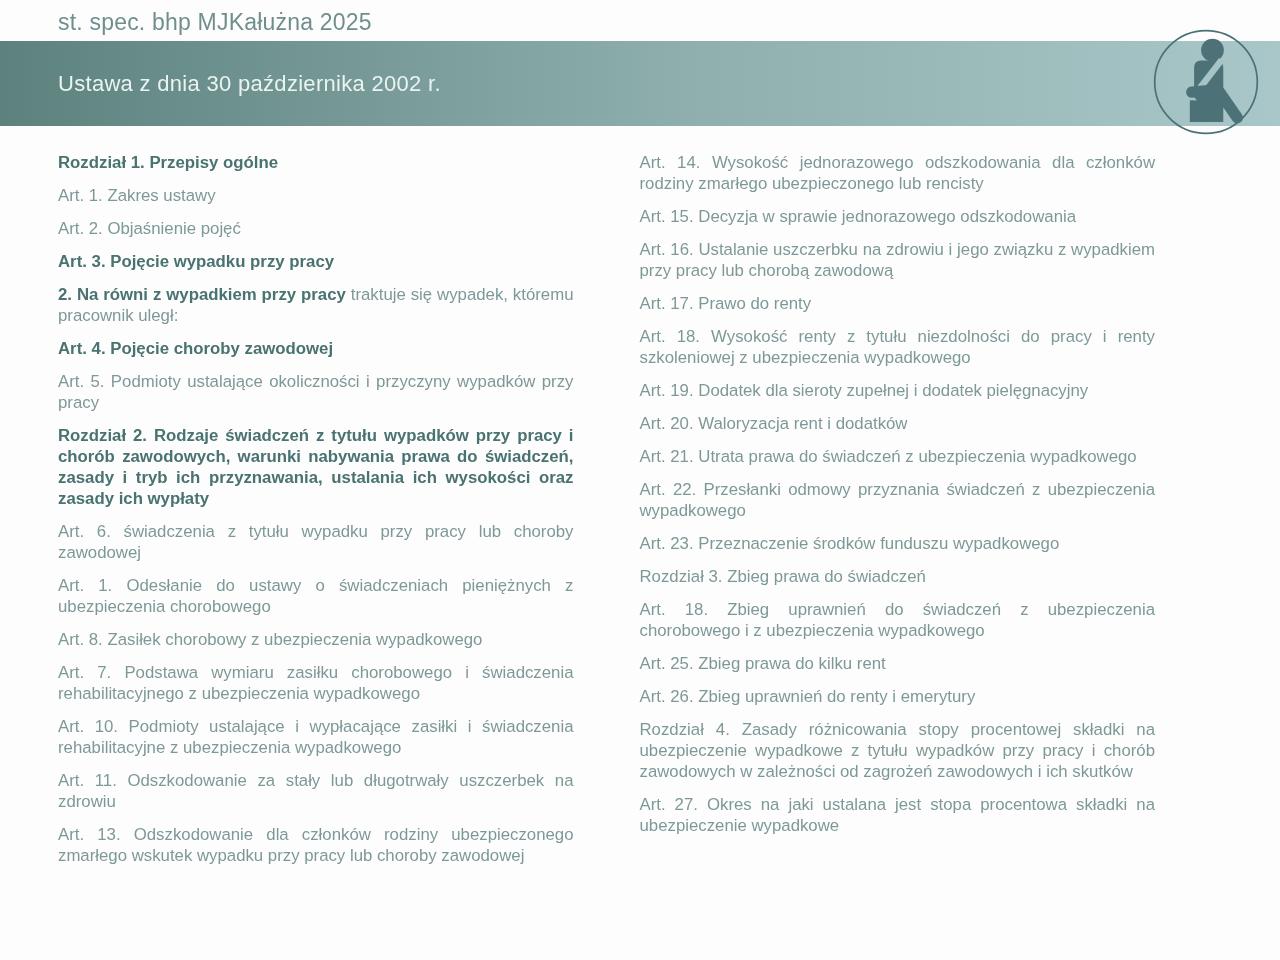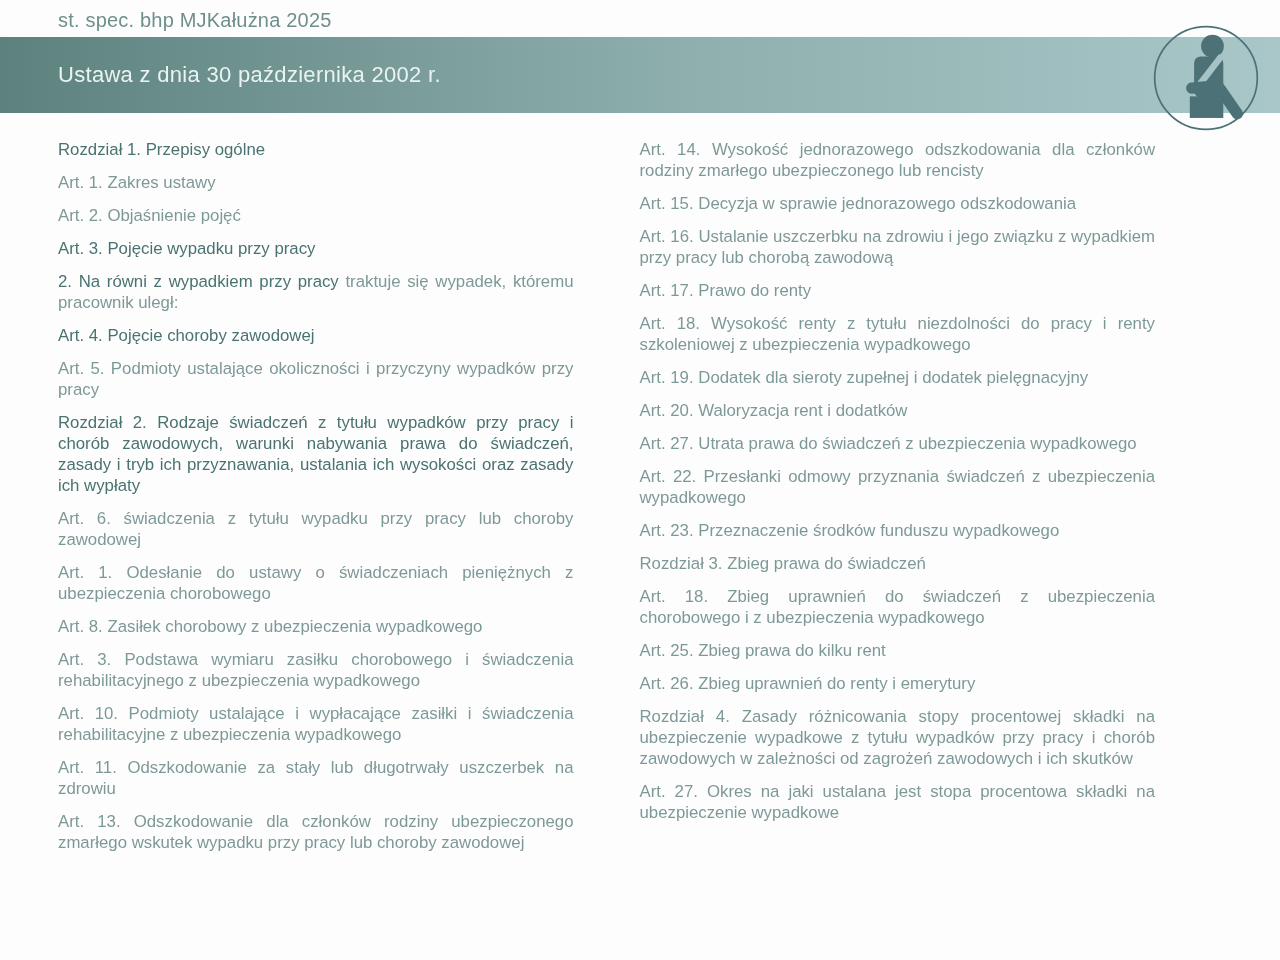--- a/index.html
+++ b/index.html
@@ -11,27 +11,27 @@
     overflow: hidden;
     font-family: "Liberation Sans", "DejaVu Sans", sans-serif;
   }
   .page {
     position: relative;
     width: 1280px;
     height: 960px;
   }
   .top-label {
     padding: 9px 0 5px 58px;
-    font-size: 20px;
+    font-size: 23px;
     color: #6f8f8c;
     letter-spacing: 0.2px;
   }
   .banner {
     position: relative;
-    height: 76px;
+    height: 85px;
     background: linear-gradient(90deg, #5d827e 0%, #8fb0af 55%, #a9c7c8 100%);
     display: flex;
     flex-direction: column;
     justify-content: center;
     padding-left: 58px;
     box-sizing: border-box;
   }
   .banner-line {
     color: #e9f4f2;
     font-size: 22px;
@@ -56,21 +56,21 @@
   }
   .toc-item {
     margin: 0 0 12px 0;
     font-size: 16.8px;
     line-height: 21px;
     text-align: justify;
     color: #7d9997;
   }
   .toc-item strong {
     color: #497370;
-    font-weight: 400;
+    font-weight: 700;
   }
 </style>
 </head>
 <body>
 
 <div class="page">
 
   <div class="top-label">st. spec. bhp MJKałużna 2025</div>
 
   <div class="banner">
@@ -103,35 +103,35 @@
         <p class="toc-item"><strong></strong><span>Art. 1. Zakres ustawy</span></p>
         <p class="toc-item"><strong></strong><span>Art. 2. Objaśnienie pojęć</span></p>
         <p class="toc-item"><strong>Art. 3. Pojęcie wypadku przy pracy</strong><span></span></p>
         <p class="toc-item"><strong>2. Na równi z wypadkiem przy pracy</strong><span> traktuje się wypadek, któremu pracownik uległ:</span></p>
         <p class="toc-item"><strong>Art. 4. Pojęcie choroby zawodowej</strong><span></span></p>
         <p class="toc-item"><strong></strong><span>Art. 5. Podmioty ustalające okoliczności i przyczyny wypadków przy pracy</span></p>
         <p class="toc-item"><strong>Rozdział 2. Rodzaje świadczeń z tytułu wypadków przy pracy i chorób zawodowych, warunki nabywania prawa do świadczeń, zasady i tryb ich przyznawania, ustalania ich wysokości oraz zasady ich wypłaty</strong><span></span></p>
         <p class="toc-item"><strong></strong><span>Art. 6. świadczenia z tytułu wypadku przy pracy lub choroby zawodowej</span></p>
         <p class="toc-item"><strong></strong><span>Art. 1. Odesłanie do ustawy o świadczeniach pieniężnych z ubezpieczenia chorobowego</span></p>
         <p class="toc-item"><strong></strong><span>Art. 8. Zasiłek chorobowy z ubezpieczenia wypadkowego</span></p>
-        <p class="toc-item"><strong></strong><span>Art. 3. Podstawa wymiaru zasiłku chorobowego i świadczenia rehabilitacyjnego z ubezpieczenia wypadkowego</span></p>
+        <p class="toc-item"><strong></strong><span>Art. 7. Podstawa wymiaru zasiłku chorobowego i świadczenia rehabilitacyjnego z ubezpieczenia wypadkowego</span></p>
         <p class="toc-item"><strong></strong><span>Art. 10. Podmioty ustalające i wypłacające zasiłki i świadczenia rehabilitacyjne z ubezpieczenia wypadkowego</span></p>
         <p class="toc-item"><strong></strong><span>Art. 11. Odszkodowanie za stały lub długotrwały uszczerbek na zdrowiu</span></p>
         <p class="toc-item"><strong></strong><span>Art. 13. Odszkodowanie dla członków rodziny ubezpieczonego zmarłego wskutek wypadku przy pracy lub choroby zawodowej</span></p>
       </div>
     <div class="col">
 
     <p class="toc-item"><strong></strong><span>Art. 14. Wysokość jednorazowego odszkodowania dla członków rodziny zmarłego ubezpieczonego lub rencisty</span></p>
         <p class="toc-item"><strong></strong><span>Art. 15. Decyzja w sprawie jednorazowego odszkodowania</span></p>
         <p class="toc-item"><strong></strong><span>Art. 16. Ustalanie uszczerbku na zdrowiu i jego związku z wypadkiem przy pracy lub chorobą zawodową</span></p>
         <p class="toc-item"><strong></strong><span>Art. 17. Prawo do renty</span></p>
         <p class="toc-item"><strong></strong><span>Art. 18. Wysokość renty z tytułu niezdolności do pracy i renty szkoleniowej z ubezpieczenia wypadkowego</span></p>
         <p class="toc-item"><strong></strong><span>Art. 19. Dodatek dla sieroty zupełnej i dodatek pielęgnacyjny</span></p>
         <p class="toc-item"><strong></strong><span>Art. 20. Waloryzacja rent i dodatków</span></p>
-        <p class="toc-item"><strong></strong><span>Art. 27. Utrata prawa do świadczeń z ubezpieczenia wypadkowego</span></p>
+        <p class="toc-item"><strong></strong><span>Art. 21. Utrata prawa do świadczeń z ubezpieczenia wypadkowego</span></p>
         <p class="toc-item"><strong></strong><span>Art. 22. Przesłanki odmowy przyznania świadczeń z ubezpieczenia wypadkowego</span></p>
         <p class="toc-item"><strong></strong><span>Art. 23. Przeznaczenie środków funduszu wypadkowego</span></p>
         <p class="toc-item"><strong></strong><span>Rozdział 3. Zbieg prawa do świadczeń</span></p>
         <p class="toc-item"><strong></strong><span>Art. 18. Zbieg uprawnień do świadczeń z ubezpieczenia chorobowego i z ubezpieczenia wypadkowego</span></p>
         <p class="toc-item"><strong></strong><span>Art. 25. Zbieg prawa do kilku rent</span></p>
         <p class="toc-item"><strong></strong><span>Art. 26. Zbieg uprawnień do renty i emerytury</span></p>
         <p class="toc-item"><strong></strong><span>Rozdział 4. Zasady różnicowania stopy procentowej składki na ubezpieczenie wypadkowe z tytułu wypadków przy pracy i chorób zawodowych w zależności od zagrożeń zawodowych i ich skutków</span></p>
         <p class="toc-item"><strong></strong><span>Art. 27. Okres na jaki ustalana jest stopa procentowa składki na ubezpieczenie wypadkowe</span></p>
       </div>
   </div>

